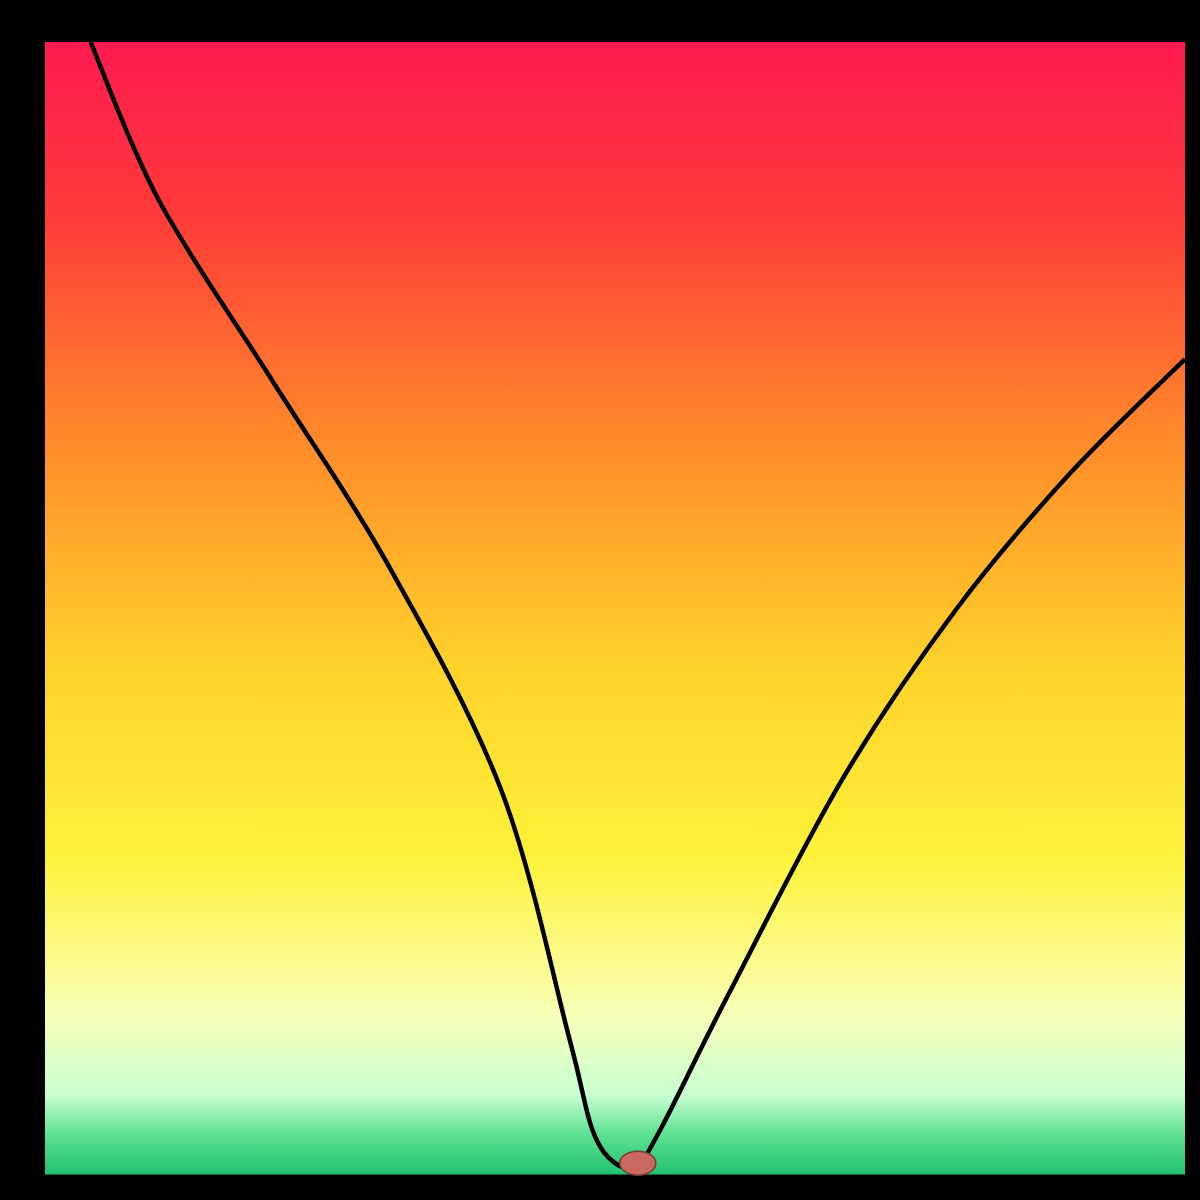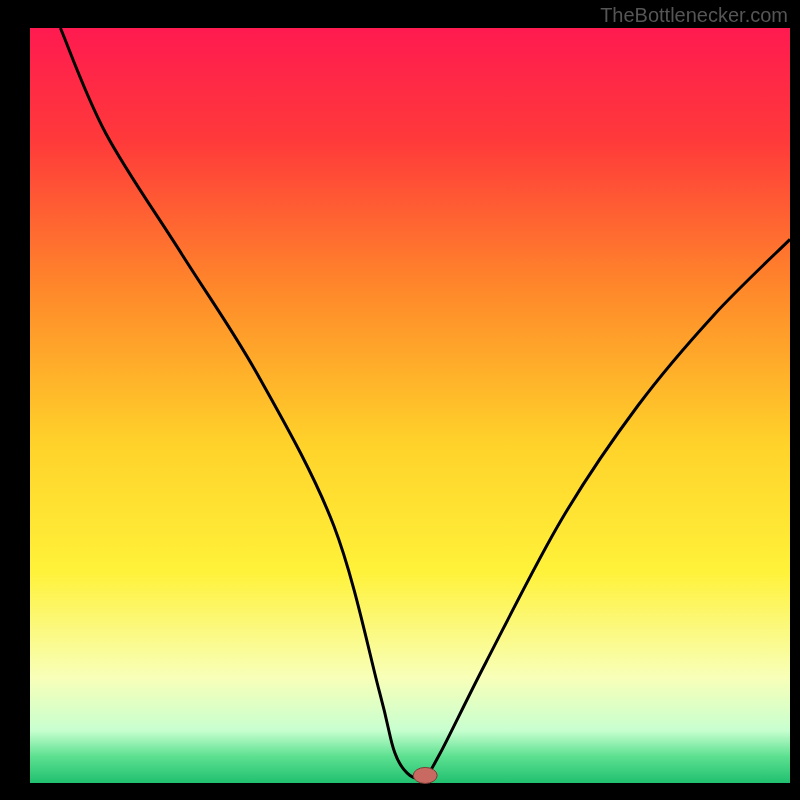--- a/index.html
+++ b/index.html
@@ -28,21 +28,20 @@
     z-index: 10;
   }
   svg {
     display: block;
   }
 </style>
 </head>
 <body>
 
 <div class="chart-container">
-  <div class="watermark">TheBottlenecker.com</div>
   <svg id="chart-svg" width="800" height="800">
     <defs>
       <linearGradient id="bg-grad" x1="0" y1="0" x2="0" y2="1">
           <stop offset="0%" stop-color="#ff1a50"></stop>
           <stop offset="15%" stop-color="#ff3a3a"></stop>
           <stop offset="35%" stop-color="#ff8a2a"></stop>
           <stop offset="55.00000000000001%" stop-color="#ffd22a"></stop>
           <stop offset="72%" stop-color="#fff23a"></stop>
           <stop offset="86%" stop-color="#f8ffb8"></stop>
           <stop offset="93%" stop-color="#c8ffd0"></stop>

